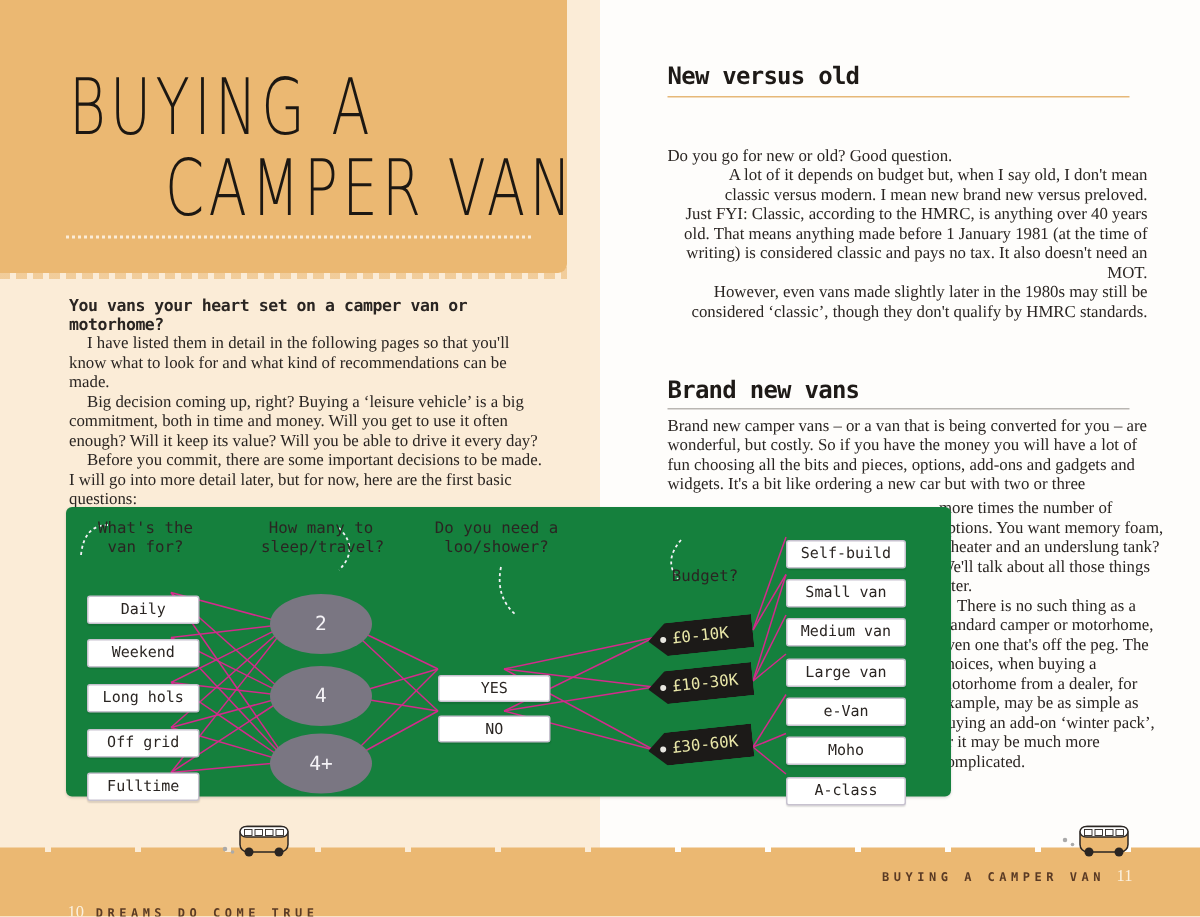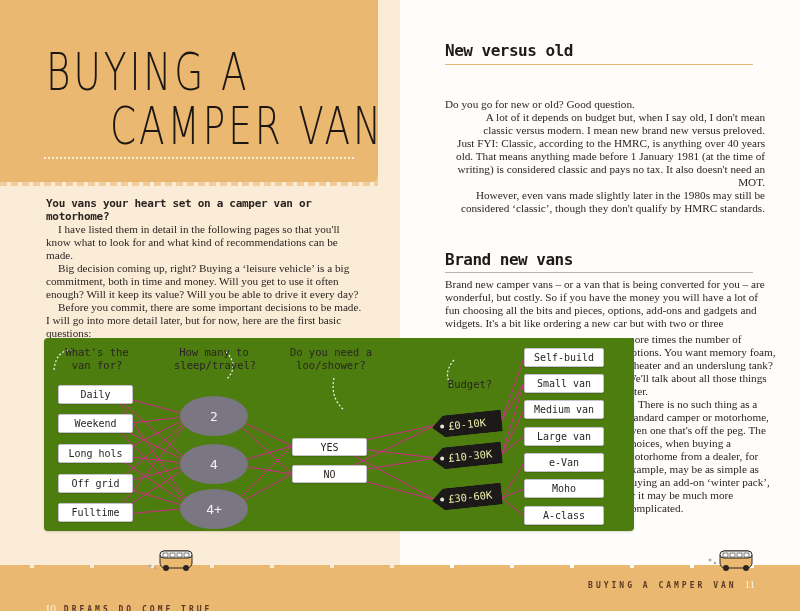--- a/index.html
+++ b/index.html
@@ -17,26 +17,26 @@
   .t1 { left: 46px; top: 46px; }
   .t2 { left: 110px; top: 100px; }
   .title-dots { position: absolute; left: 44px; top: 157px; width: 310px; border-top: 2px dotted #fbecd7; }
 
   .intro { position: absolute; left: 46px; top: 197px; width: 320px; font-size: 11.2px; line-height: 13px; }
   .intro .lead { font-family: "DejaVu Sans Mono", monospace; font-weight: bold; font-size: 11px; letter-spacing: -0.3px; color: #2a2522; }
   .intro p { margin: 0; }
   .intro p.ind { text-indent: 12px; }
 
   .diagram { position: absolute; left: 44px; top: 338px; width: 590px; height: 193px;
-    background: #4d7c0f; border-radius: 4px; box-shadow: 0 1px 2px rgba(0,0,0,.15); text-decoration: underline; }
+    background: #15803d; border-radius: 4px; box-shadow: 0 1px 2px rgba(0,0,0,.15); text-decoration: underline; }
   .diagram svg { position: absolute; left: 0; top: 0; }
   .q-label { position: absolute; font-family: "DejaVu Sans Mono", monospace; font-size: 10.5px; line-height: 13px; text-align: center; color: #2a2522; }
   .opt-box { position: absolute; background: #ffffff; border: 1px solid #c7c2cf; border-radius: 2px;
     font-family: "DejaVu Sans Mono", monospace; font-size: 10px; color: #2a2522; text-align: right;
-    display: flex; align-items: center; justify-content: center; box-shadow: 0 1px 1px rgba(0,0,0,.12); }
+    display: flex; align-items: center; justify-content: center; box-shadow: 0 1px 1px rgba(0,0,0,.12); margin-top: 12px; }
   .people { position: absolute; width: 68px; height: 40px; border-radius: 50%; background: #7a7682;
     color: #f4f2f6; font-family: "DejaVu Sans Mono", monospace; font-size: 13px; display: flex; align-items: center; justify-content: center; }
   .tag { position: absolute; height: 22px; width: 70px; color: #e9e7a8; font-family: "DejaVu Sans Mono", monospace; font-size: 10.5px;
     display: flex; align-items: center; padding-left: 16px; transform: rotate(-6deg); }
   .tag .tag-bg { position: absolute; left: 0; top: 0; width: 100%; height: 100%; background: #1c1a18;
     clip-path: polygon(12px 0, 100% 0, 100% 100%, 12px 100%, 0 50%); z-index: 0; }
   .tag .hole { position: absolute; left: 8px; top: 9px; width: 4px; height: 4px; border-radius: 50%; background: #e8e6e0; z-index: 1; }
   .tag span.txt { position: relative; z-index: 1; }
 
   .heading { position: absolute; left: 445px; font-family: "DejaVu Sans Mono", monospace; font-weight: bold; font-size: 16px; color: #1e1a17; letter-spacing: -0.5px; }

